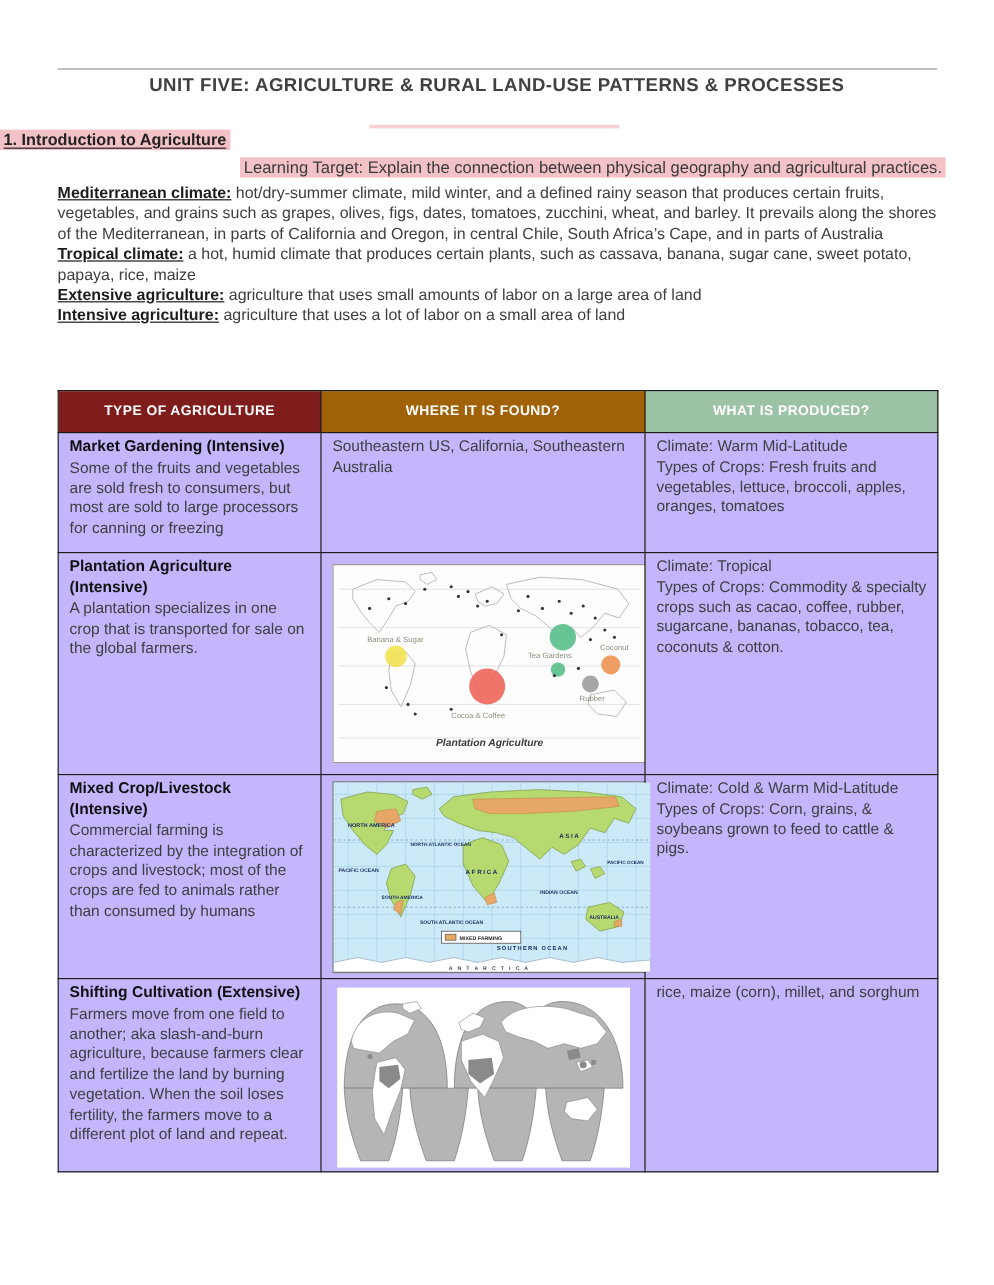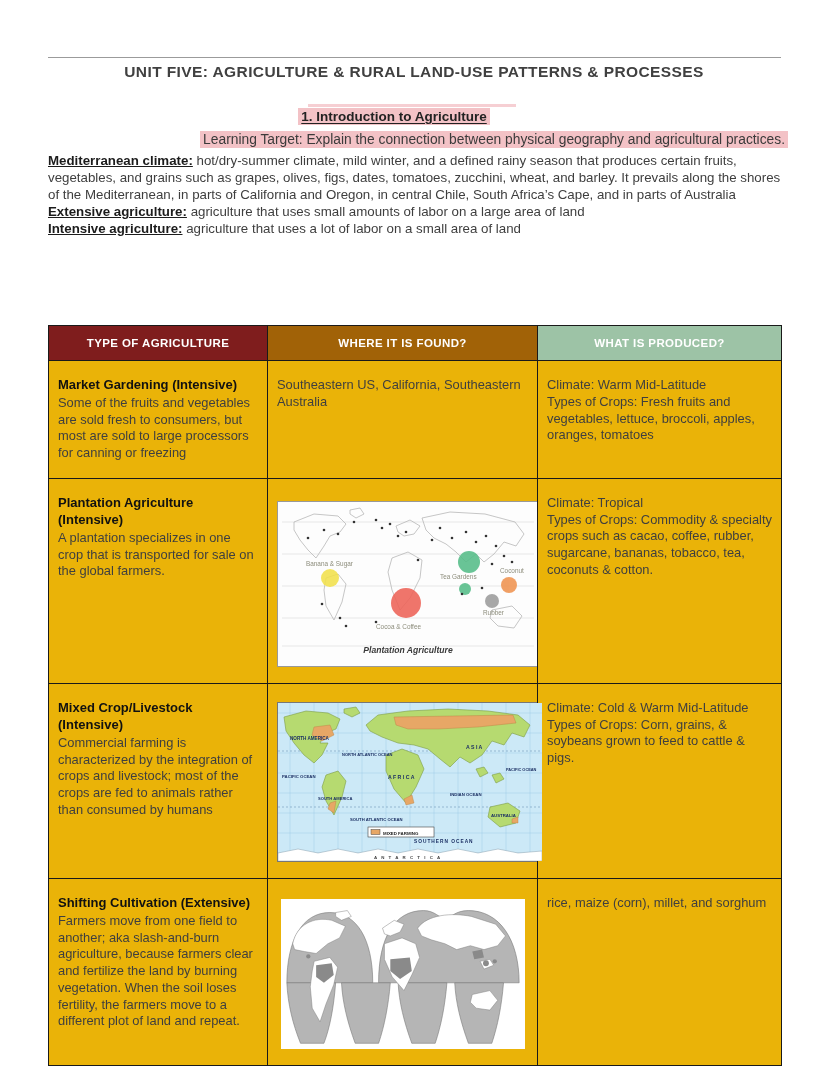--- a/index.html
+++ b/index.html
@@ -2,34 +2,34 @@
 <html><head>
 <meta charset="utf-8">
 <style>
   html,body{margin:0;padding:0;background:#ffffff;}
   body{width:828px;height:1071px;position:relative;font-family:"Liberation Sans",sans-serif;-webkit-font-smoothing:antialiased;}
   .page{position:absolute;inset:0;background:#fff;overflow:hidden;}
   .top-rule{position:absolute;top:57px;left:48px;width:733px;height:0;border-top:1px solid #9b9b9b;}
   .doc-title{position:absolute;top:63px;left:0;width:828px;margin:0;text-align:center;
     font-size:15.5px;font-weight:bold;letter-spacing:.4px;color:#404040;}
   .pre-strip{position:absolute;top:104px;left:308px;width:208px;height:3px;background:#f6cfd3;}
-  .section-heading{position:absolute;top:109px;left:0;width:788px;margin:0;text-align:center;
+  .section-heading{position:absolute;top:109px;left:0;width:788px;margin:0;
     font-size:13.5px;font-weight:bold;color:#222;}
   .hl{background:#f3c2c6;padding:1px 3px;box-decoration-break:clone;-webkit-box-decoration-break:clone;}
   .section-heading .hl{text-decoration:underline;text-underline-offset:2px;}
   .learning-target{position:absolute;top:131px;left:48px;width:740px;margin:0;
     font-size:13.8px;color:#3b3b3b;line-height:1.3;text-align:right;}
   .definitions{position:absolute;top:153px;left:48px;width:736px;font-size:13.3px;color:#3e3e3e;line-height:1.275;}
   .definitions p{margin:0;}
   .term{font-weight:bold;color:#1c1c1c;text-decoration:underline;text-underline-offset:1px;}
   table.agri{position:absolute;top:325px;left:48px;width:733px;border-collapse:collapse;table-layout:fixed;}
   table.agri th,table.agri td{border:1.5px solid #1a1a1a;}
   table.agri th{height:32px;font-size:11.5px;font-weight:bold;color:#ffffff;letter-spacing:.4px;
     text-align:center;vertical-align:middle;}
-  table.agri td{vertical-align:top;padding:16px 9px;background:#eab308;}
+  table.agri td{vertical-align:top;padding:3px 9px;background:#c4b5fd;}
   td.map-cell{padding:0;text-align:center;}
   .cell-title{font-size:13px;font-weight:bold;color:#111;line-height:1.3;margin-bottom:1px;}
   .cell-text{font-size:12.9px;color:#3f3f3f;line-height:1.3;}
   .map-frame{display:block;margin:6px auto 0 auto;border:1px solid #999;background:#fdfdfd;}
   .map-frame2{display:block;margin:2px auto 0 auto;border:1px solid #777;background:#cce9f7;}
   .map-frame3{display:block;margin:4px auto 0 auto;background:#fff;}
 </style>
 </head>
 <body>
 
@@ -40,20 +40,21 @@
   <h1 class="doc-title">UNIT FIVE: AGRICULTURE &amp; RURAL LAND-USE PATTERNS &amp; PROCESSES</h1>
 
   <div class="pre-strip"></div>
 
   <h2 class="section-heading"><span class="hl">1. Introduction to Agriculture</span></h2>
 
   <p class="learning-target"><span class="hl">Learning Target: Explain the connection between physical geography and agricultural practices.</span></p>
 
   <div class="definitions">
     <p><span class="term">Mediterranean climate:</span><span> hot/dry-summer climate, mild winter, and a defined rainy season that produces certain fruits, vegetables, and grains such as grapes, olives, figs, dates, tomatoes, zucchini, wheat, and barley. It prevails along the shores of the Mediterranean, in parts of California and Oregon, in central Chile, South Africa’s Cape, and in parts of Australia</span></p>
+    <p><span class="term">Tropical climate:</span><span> a hot, humid climate that produces certain plants, such as cassava, banana, sugar cane, sweet potato, papaya, rice, maize</span></p>
     <p><span class="term">Extensive agriculture:</span><span> agriculture that uses small amounts of labor on a large area of land</span></p>
     <p><span class="term">Intensive agriculture:</span><span> agriculture that uses a lot of labor on a small area of land</span></p>
   </div>
 
   <table class="agri">
     <colgroup>
         <col style="width:219px">
         <col style="width:270px">
         <col style="width:244px">
       </colgroup>

